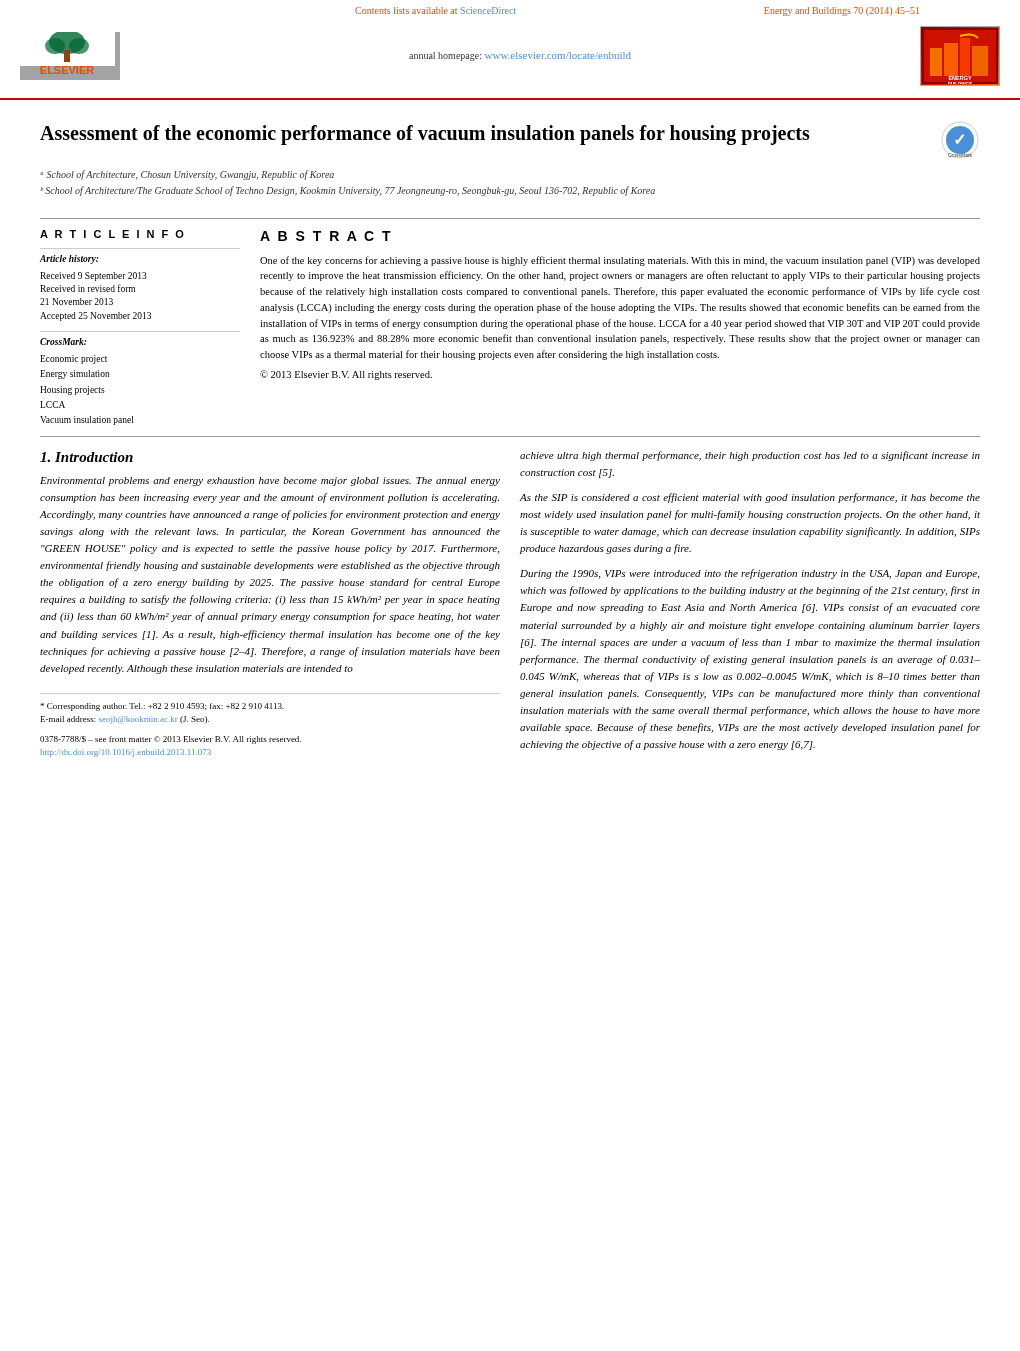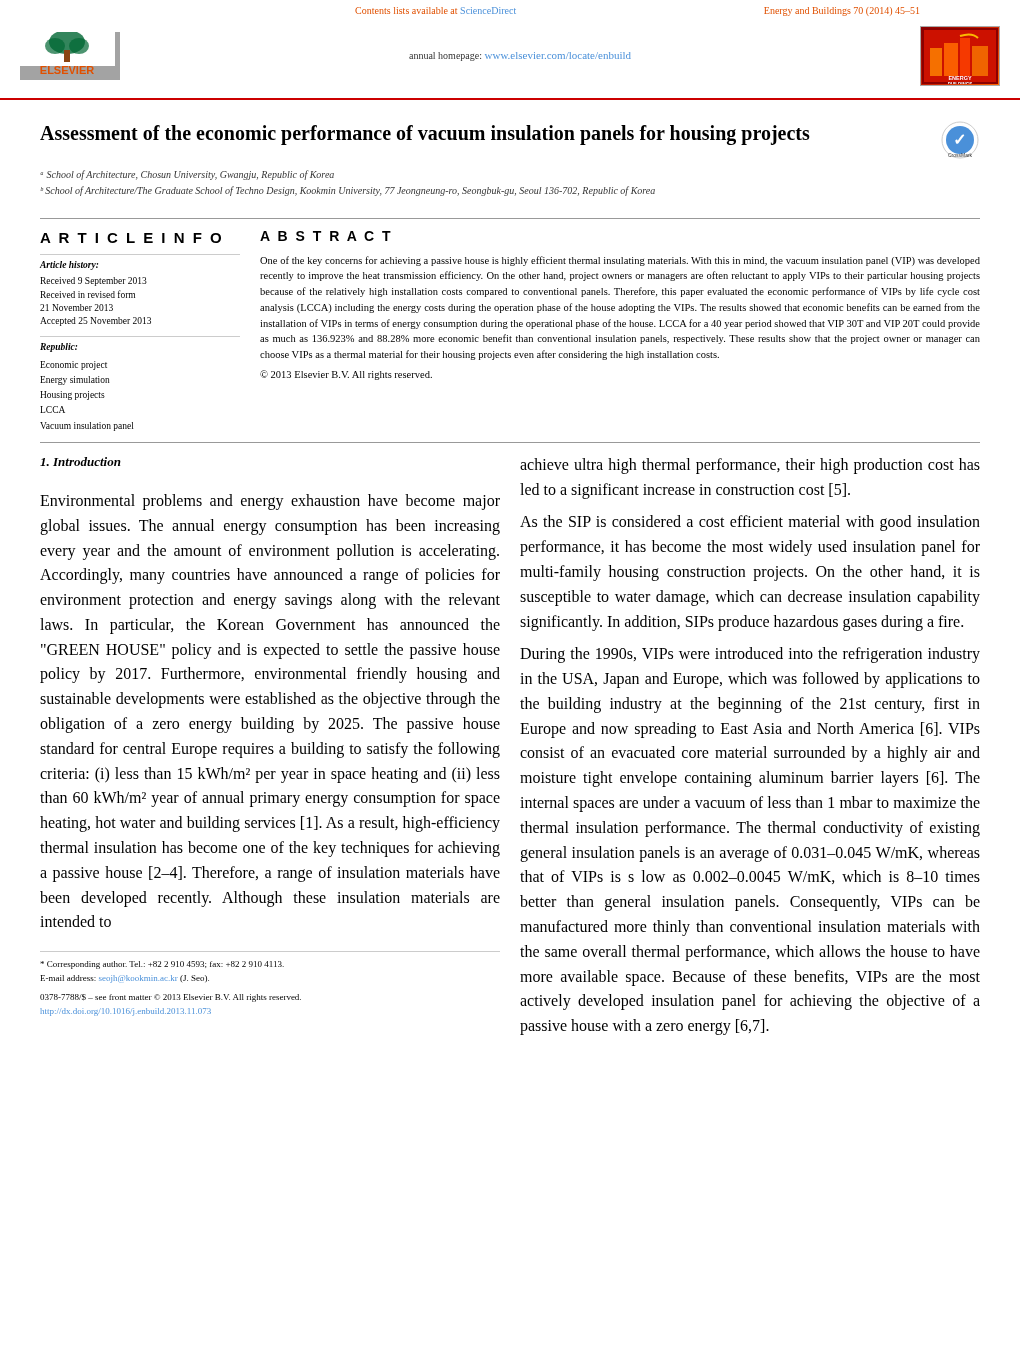--- a/index.html
+++ b/index.html
@@ -142,21 +142,21 @@
     .left-col {
       width: 200px;
       flex-shrink: 0;
     }
     .right-col {
       flex: 1;
     }
 
     
     .article-info h4 {
-      font-size: 15px;
+      font-size: 11px;
       letter-spacing: 2px;
       font-weight: bold;
       font-family: Arial, sans-serif;
       margin-bottom: 6px;
       text-transform: uppercase;
     }
     .article-history {
       border-top: 1px solid #ccc;
       padding-top: 4px;
       margin-bottom: 8px;
@@ -213,31 +213,32 @@
       margin-top: 10px;
     }
     .main-left {
       flex: 1;
     }
     .main-right {
       flex: 1;
     }
 
     .section-heading {
-      font-size: 13px;
-      font-weight: bold;
-      margin-bottom: 18px;
+      font-size: 15px;
+      font-weight: bold;
+      margin-bottom: 4px;
       font-style: italic;
     }
 
     .body-text {
-      font-size: 16px;
+      font-size: 11px;
       line-height: 1.55;
       text-align: justify;
       margin-bottom: 8px;
+      font-style: italic;
     }
 
     
     .footer-section {
       border-top: 1px solid #ccc;
       margin-top: 16px;
       padding-top: 6px;
     }
     .footer-section p {
       font-size: 9px;
@@ -333,21 +334,21 @@
     <div class="left-col article-info">
       <h4>A R T I C L E   I N F O</h4>
       <div class="article-history">
         <div class="section-title">Article history:</div>
         <p>Received 9 September 2013</p>
         <p>Received in revised form</p>
         <p>21 November 2013</p>
         <p>Accepted 25 November 2013</p>
       </div>
       <div class="keywords-section">
-        <div class="section-title">Republic:</div>
+        <div class="section-title">CrossMark:</div>
         <p>Economic project</p>
         <p>Energy simulation</p>
         <p>Housing projects</p>
         <p>LCCA</p>
         <p>Vacuum insulation panel</p>
       </div>
     </div>
 
     <div class="right-col abstract-section">
       <h4>A B S T R A C T</h4>

